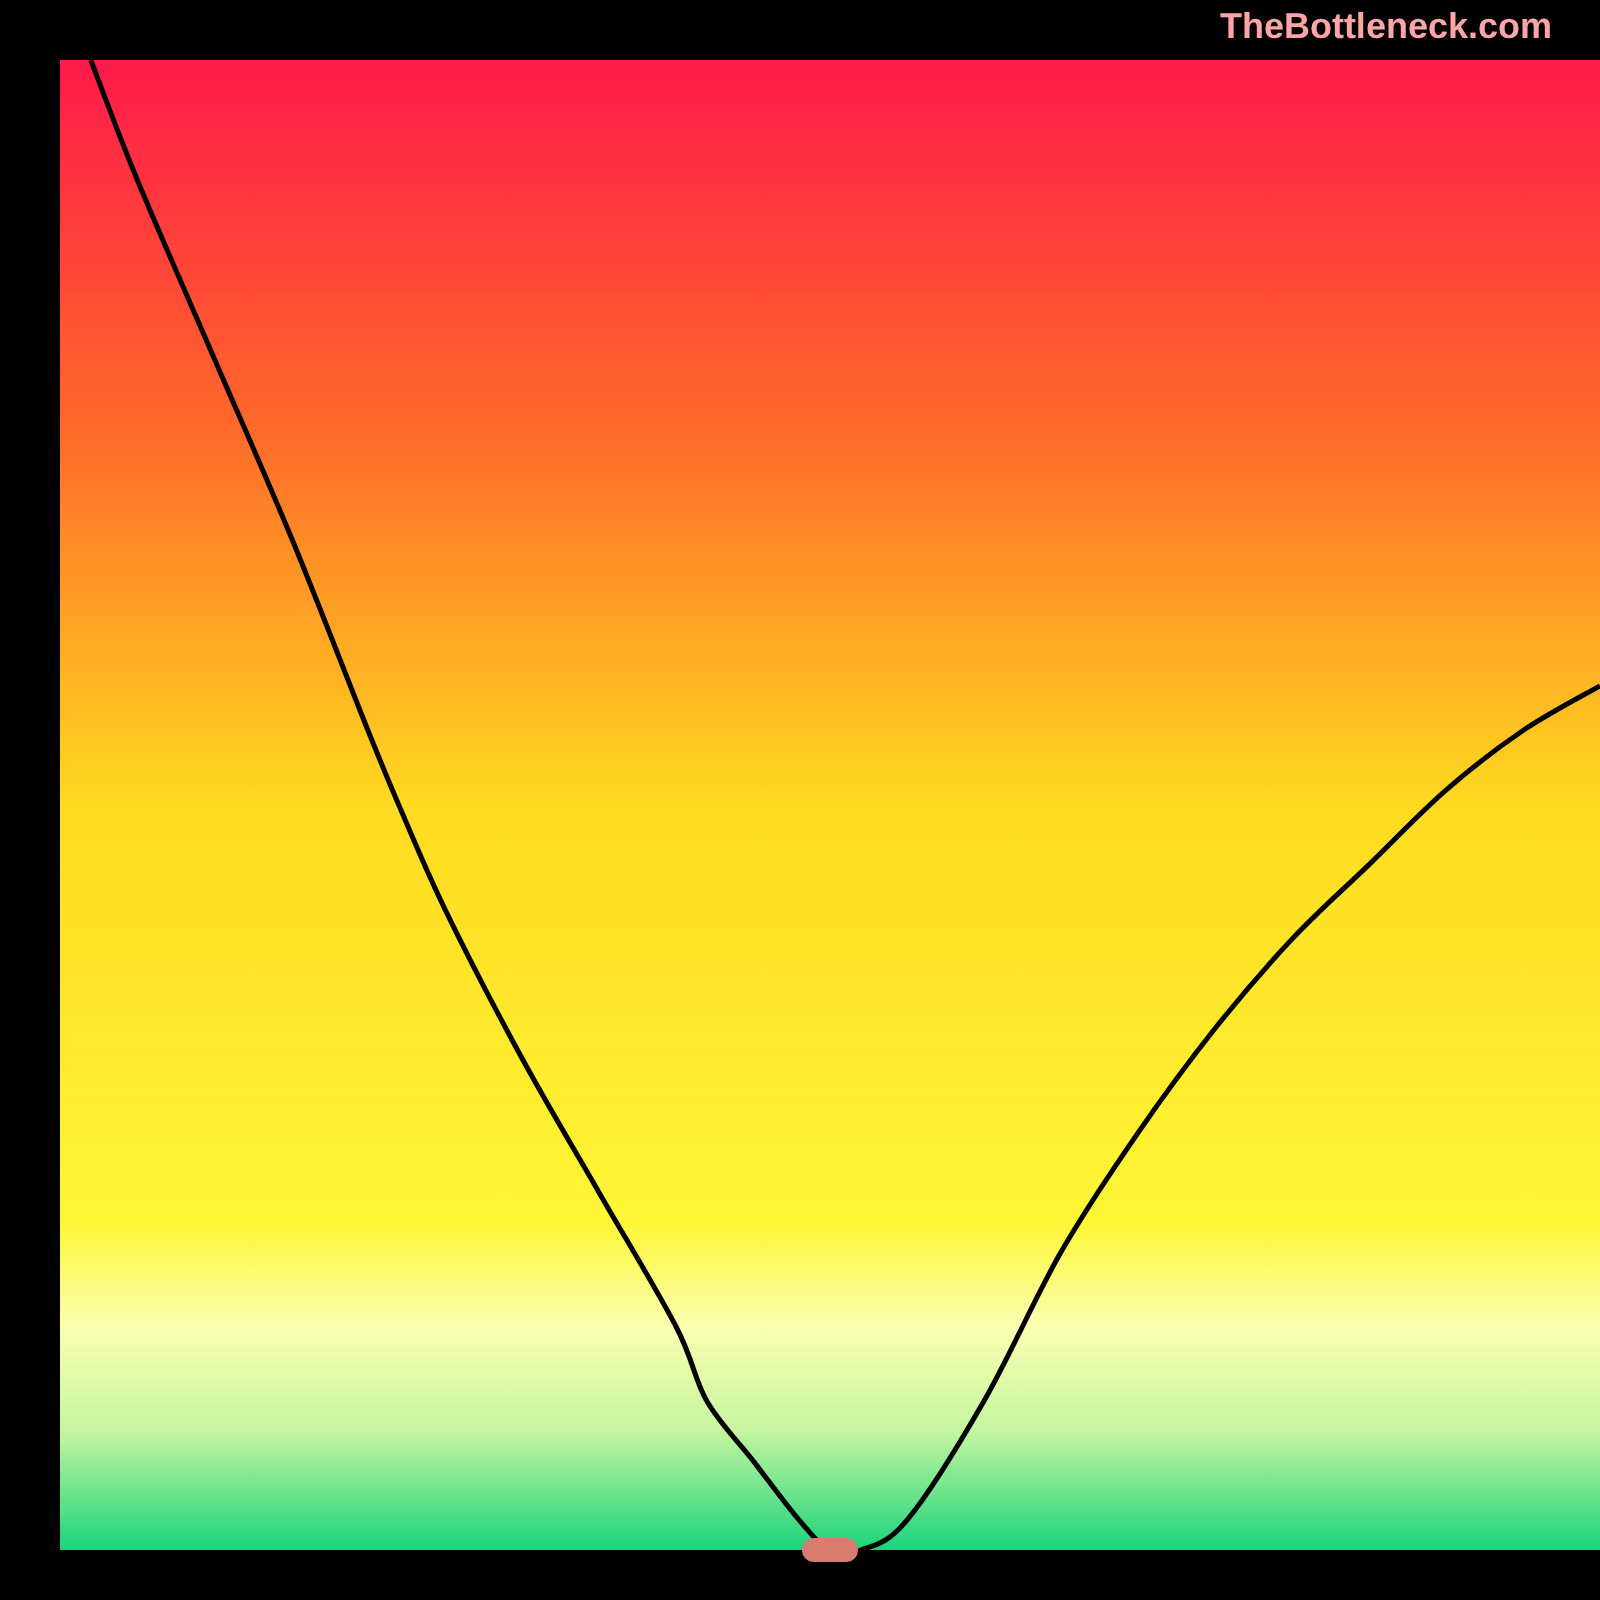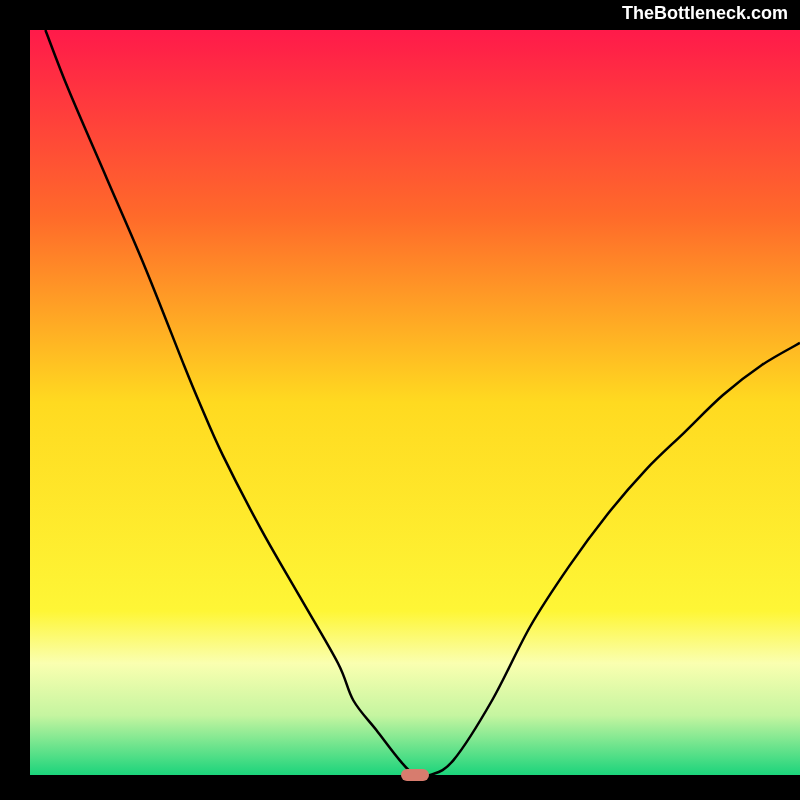--- a/index.html
+++ b/index.html
@@ -13,22 +13,22 @@
   }
   .container {
     position: relative;
     width: 800px;
     height: 800px;
     background: #000;
   }
   .watermark {
     position: absolute;
     top: 3px;
-    right: 12px;
-    color: #ffffff;
+    right: 24px;
+    color: #fca5a5;
     font-size: 18px;
     font-weight: bold;
     z-index: 10;
   }
   svg {
     display: block;
   }
 </style>
 </head>
 <body>

